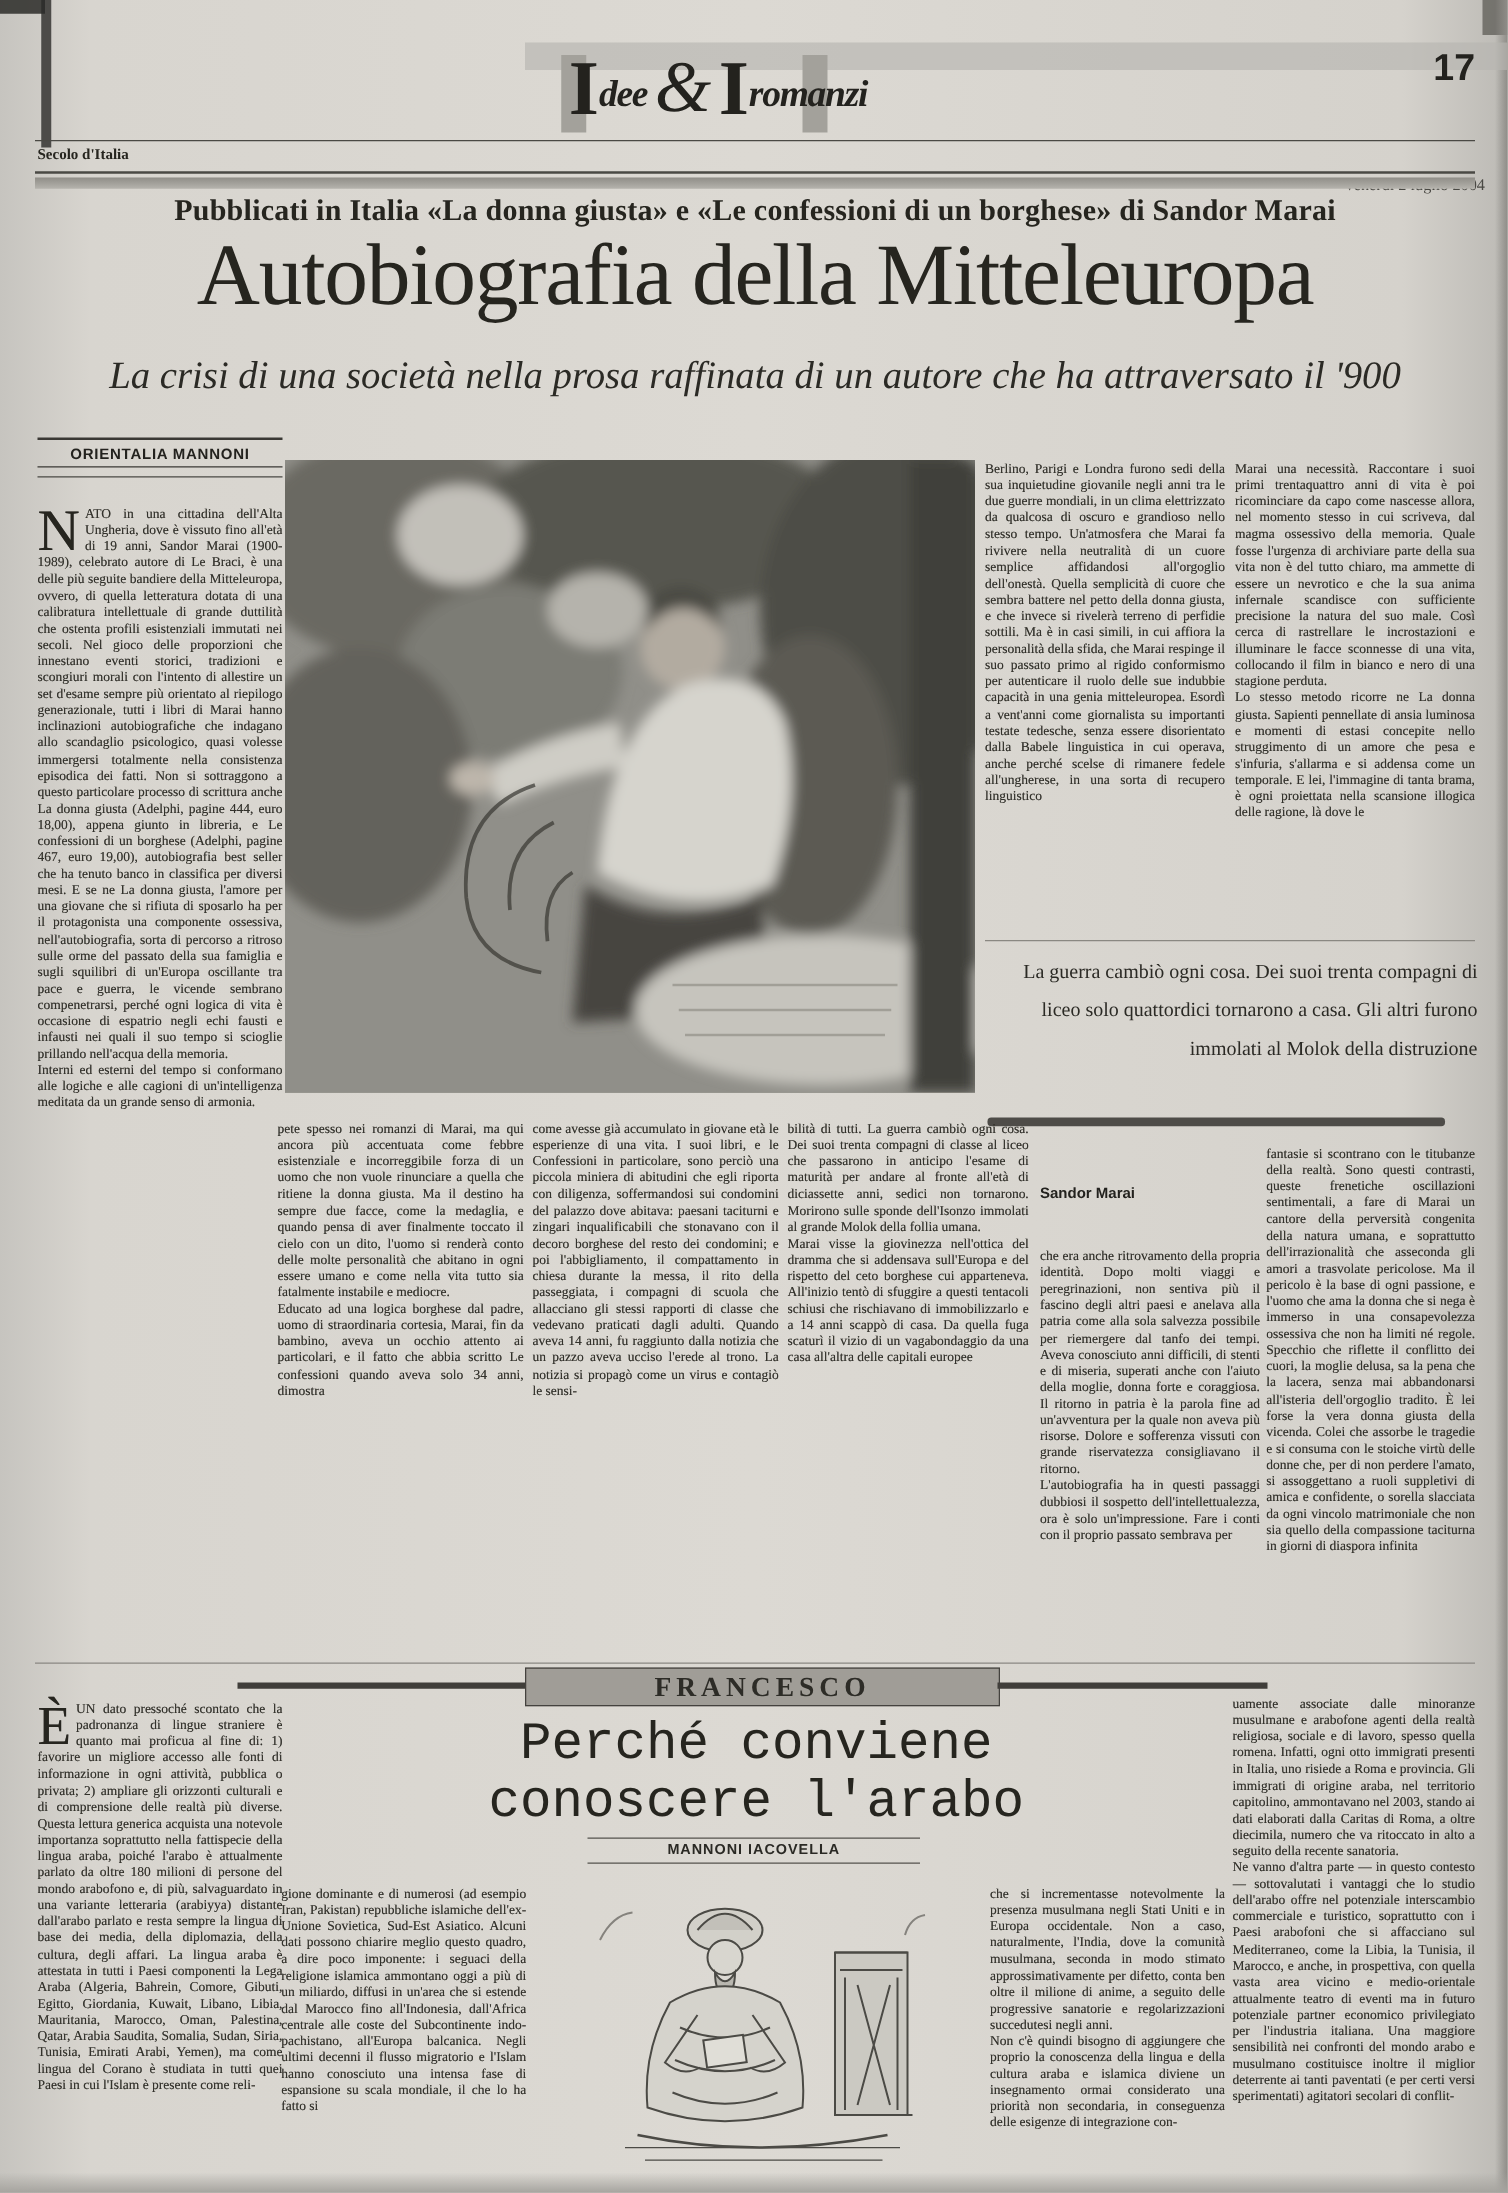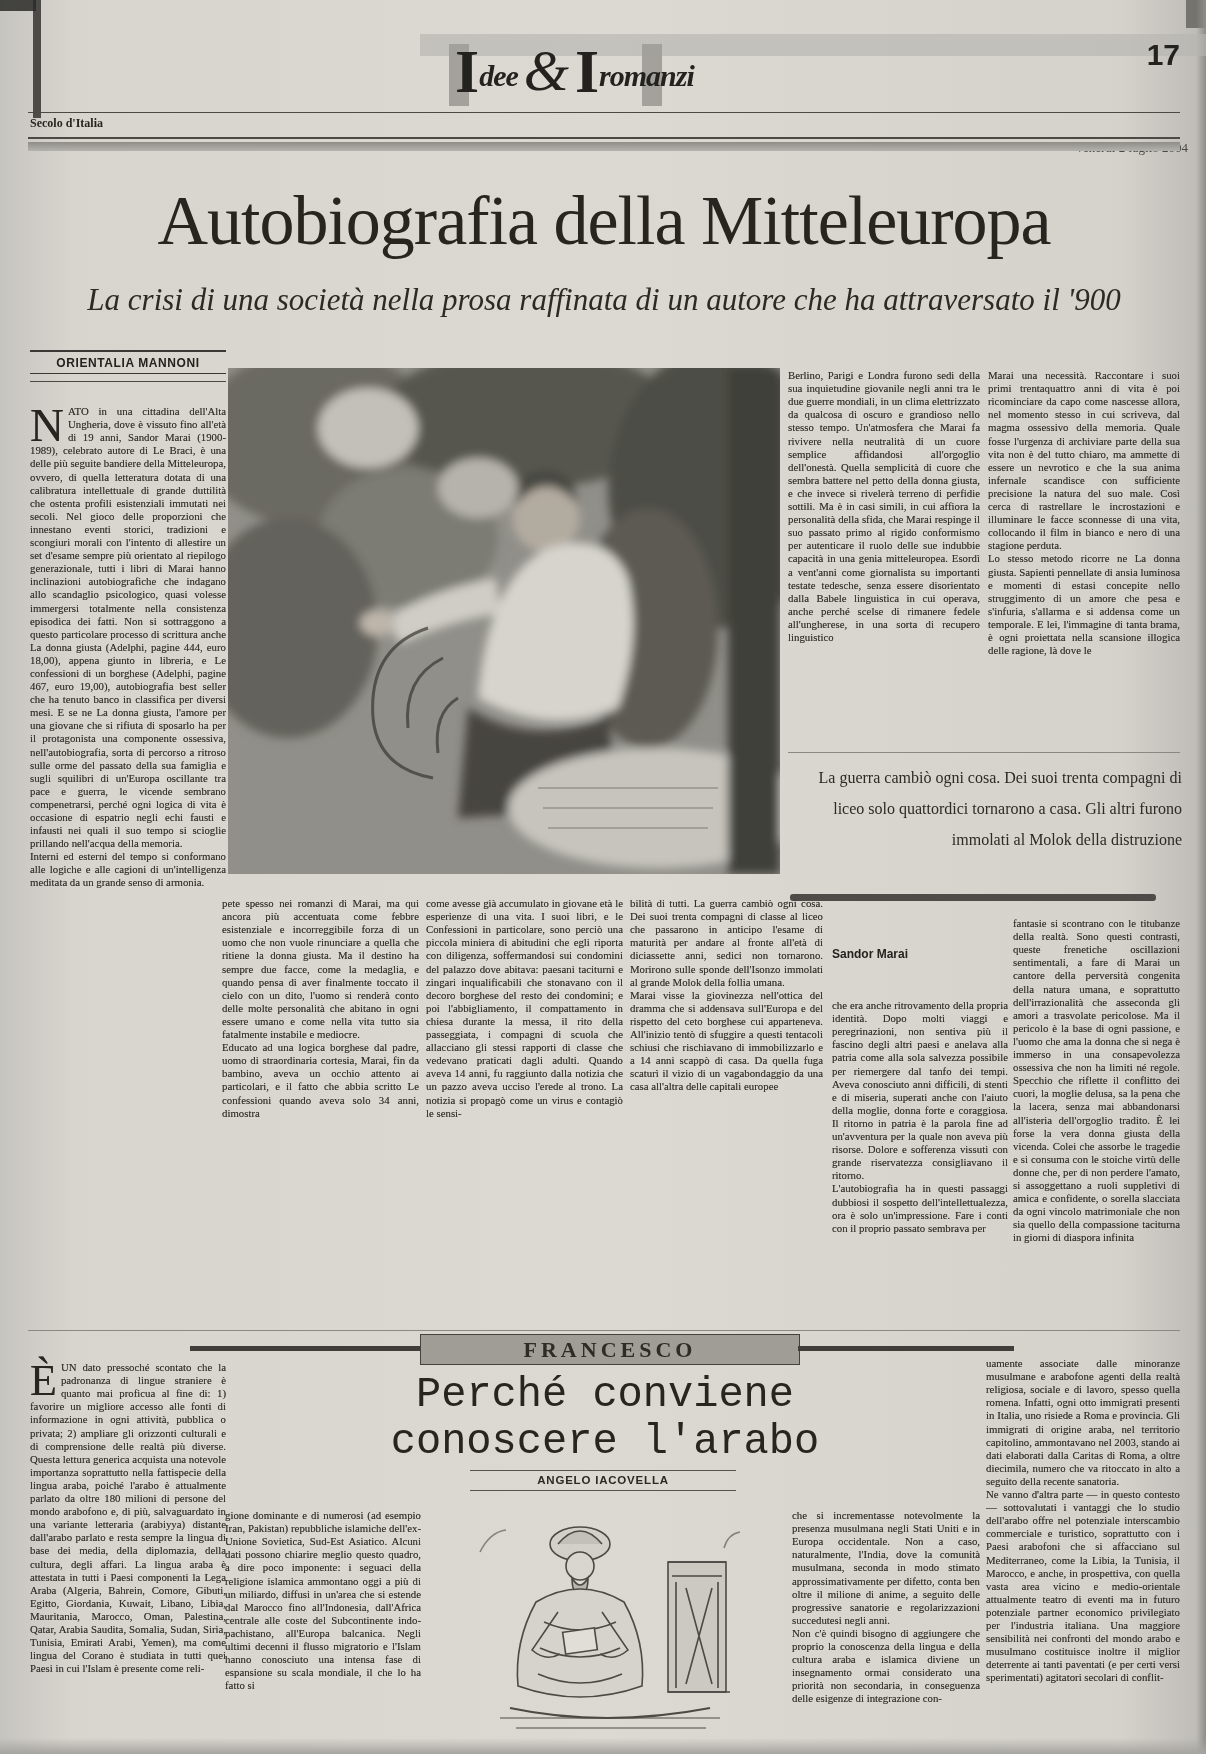--- a/index.html
+++ b/index.html
@@ -53,20 +53,21 @@
     <span class="bigI">I</span><span class="lower">dee</span><span class="amp">&amp;</span><span class="bigI">I</span><span class="lower">romanzi</span>
   </div>
   <div class="abs pgnum" style="left:1110px;top:40px;width:70px;">17</div>
 
   <div class="abs rule" style="left:28px;top:112px;width:1152px;height:1px;"></div>
   <div class="abs mast" style="left:30px;top:116px;">Secolo d'Italia</div>
   <div class="abs date" style="left:888px;top:119px;width:300px;margin-top:21px;">Venerdì 2 luglio 2004</div>
   <div class="abs rule" style="left:28px;top:137px;width:1152px;height:2px;"></div>
   <div class="abs" style="left:28px;top:142px;width:1152px;height:9px;background:linear-gradient(#8f8d87,#b5b3ad);"></div>
 
+  <div class="abs kicker" style="left:28px;top:156px;width:1152px;">Pubblicati in Italia «La donna giusta» e «Le confessioni di un borghese» di Sandor Marai</div>
   <div class="abs headline" style="left:14px;top:184px;width:1180px;">Autobiografia della Mitteleuropa</div>
   <div class="abs deck" style="left:20px;top:282px;width:1168px;">La crisi di una società nella prosa raffinata di un autore che ha attraversato il '900</div>
 
   <div class="abs bylinebox" style="left:30px;top:350px;width:196px;">ORIENTALIA MANNONI</div>
   <div class="abs rule" style="left:30px;top:381px;width:196px;height:1px;"></div>
 
   <div class="col" style="left:30px;top:392px;width:196px;height:676px;">
     <span class="dropcap">N</span><span>ATO in una cittadina dell'Alta Ungheria, dove è vissuto fino all'età di 19 anni, Sandor Marai (1900-1989), celebrato autore di Le Braci, è una delle più seguite bandiere della Mitteleuropa, ovvero, di quella letteratura dotata di una calibratura intellettuale di grande duttilità che ostenta profili esistenziali immutati nei secoli. Nel gioco delle proporzioni che innestano eventi storici, tradizioni e scongiuri morali con l'intento di allestire un set d'esame sempre più orientato al riepilogo generazionale, tutti i libri di Marai hanno inclinazioni autobiografiche che indagano allo scandaglio psicologico, quasi volesse immergersi totalmente nella consistenza episodica dei fatti. Non si sottraggono a questo particolare processo di scrittura anche La donna giusta (Adelphi, pagine 444, euro 18,00), appena giunto in libreria, e Le confessioni di un borghese (Adelphi, pagine 467, euro 19,00), autobiografia best seller che ha tenuto banco in classifica per diversi mesi. E se ne La donna giusta, l'amore per una giovane che si rifiuta di sposarlo ha per il protagonista una componente ossessiva, nell'autobiografia, sorta di percorso a ritroso sulle orme del passato della sua famiglia e sugli squilibri di un'Europa oscillante tra pace e guerra, le vicende sembrano compenetrarsi, perché ogni logica di vita è occasione di espatrio negli echi fausti e infausti nei quali il suo tempo si scioglie prillando nell'acqua della memoria.
 Interni ed esterni del tempo si conformano alle logiche e alle cagioni di un'intelligenza meditata da un grande senso di armonia.</span>
   </div>
@@ -140,21 +141,21 @@
   <div class="col" style="left:1013px;top:904px;width:167px;height:424px;">
     <span>fantasie si scontrano con le titubanze della realtà. Sono questi contrasti, queste frenetiche oscillazioni sentimentali, a fare di Marai un cantore della perversità congenita della natura umana, e soprattutto dell'irrazionalità che asseconda gli amori a trasvolate pericolose. Ma il pericolo è la base di ogni passione, e l'uomo che ama la donna che si nega è immerso in una consapevolezza ossessiva che non ha limiti né regole. Specchio che riflette il conflitto dei cuori, la moglie delusa, sa la pena che la lacera, senza mai abbandonarsi all'isteria dell'orgoglio tradito. È lei forse la vera donna giusta della vicenda. Colei che assorbe le tragedie e si consuma con le stoiche virtù delle donne che, per di non perdere l'amato, si assoggettano a ruoli suppletivi di amica e confidente, o sorella slacciata da ogni vincolo matrimoniale che non sia quello della compassione taciturna in giorni di diaspora infinita</span>
   </div>
 
   <div class="abs" style="left:28px;top:1330px;width:1152px;height:1px;background:#8a8883;"></div>
 
   <div class="abs" style="left:190px;top:1346px;width:230px;height:5px;background:#403e3a;"></div>
   <div class="abs o-label" style="left:420px;top:1334px;width:378px;height:29px;">FRANCESCO</div>
   <div class="abs" style="left:798px;top:1346px;width:216px;height:5px;background:#403e3a;"></div>
   <div class="abs o-head" style="left:330px;top:1372px;width:550px;font-family:Liberation Mono, monospace;">Perché conviene conoscere l'arabo</div>
-  <div class="abs o-byline" style="left:470px;top:1470px;width:266px;">ANGELO IACOVELLA</div>
+  <div class="abs o-byline" style="left:470px;top:1470px;width:266px;">MANNONI IACOVELLA</div>
 
   <div class="col" style="left:30px;top:1348px;width:196px;height:398px;">
     <span class="dropcap" style="font-size:44px;">È</span><span>UN dato pressoché scontato che la padronanza di lingue straniere è quanto mai proficua al fine di: 1) favorire un migliore accesso alle fonti di informazione in ogni attività, pubblica o privata; 2) ampliare gli orizzonti culturali e di comprensione delle realtà più diverse. Questa lettura generica acquista una notevole importanza soprattutto nella fattispecie della lingua araba, poiché l'arabo è attualmente parlato da oltre 180 milioni di persone del mondo arabofono e, di più, salvaguardato in una variante letteraria (arabiyya) distante dall'arabo parlato e resta sempre la lingua di base dei media, della diplomazia, della cultura, degli affari. La lingua araba è attestata in tutti i Paesi componenti la Lega Araba (Algeria, Bahrein, Comore, Gibuti, Egitto, Giordania, Kuwait, Libano, Libia, Mauritania, Marocco, Oman, Palestina, Qatar, Arabia Saudita, Somalia, Sudan, Siria, Tunisia, Emirati Arabi, Yemen), ma come lingua del Corano è studiata in tutti quei Paesi in cui l'Islam è presente come reli-</span>
   </div>
   <div class="col" style="left:225px;top:1496px;width:196px;height:252px;">
     <span>gione dominante e di numerosi (ad esempio Iran, Pakistan) repubbliche islamiche dell'ex-Unione Sovietica, Sud-Est Asiatico. Alcuni dati possono chiarire meglio questo quadro, a dire poco imponente: i seguaci della religione islamica ammontano oggi a più di un miliardo, diffusi in un'area che si estende dal Marocco fino all'Indonesia, dall'Africa centrale alle coste del Subcontinente indo-pachistano, all'Europa balcanica. Negli ultimi decenni il flusso migratorio e l'Islam hanno conosciuto una intensa fase di espansione su scala mondiale, il che lo ha fatto si</span>
   </div>
 
   <div class="abs" style="left:440px;top:1492px;width:330px;height:256px;">
     <svg width="330" height="256" viewBox="0 0 330 256">

